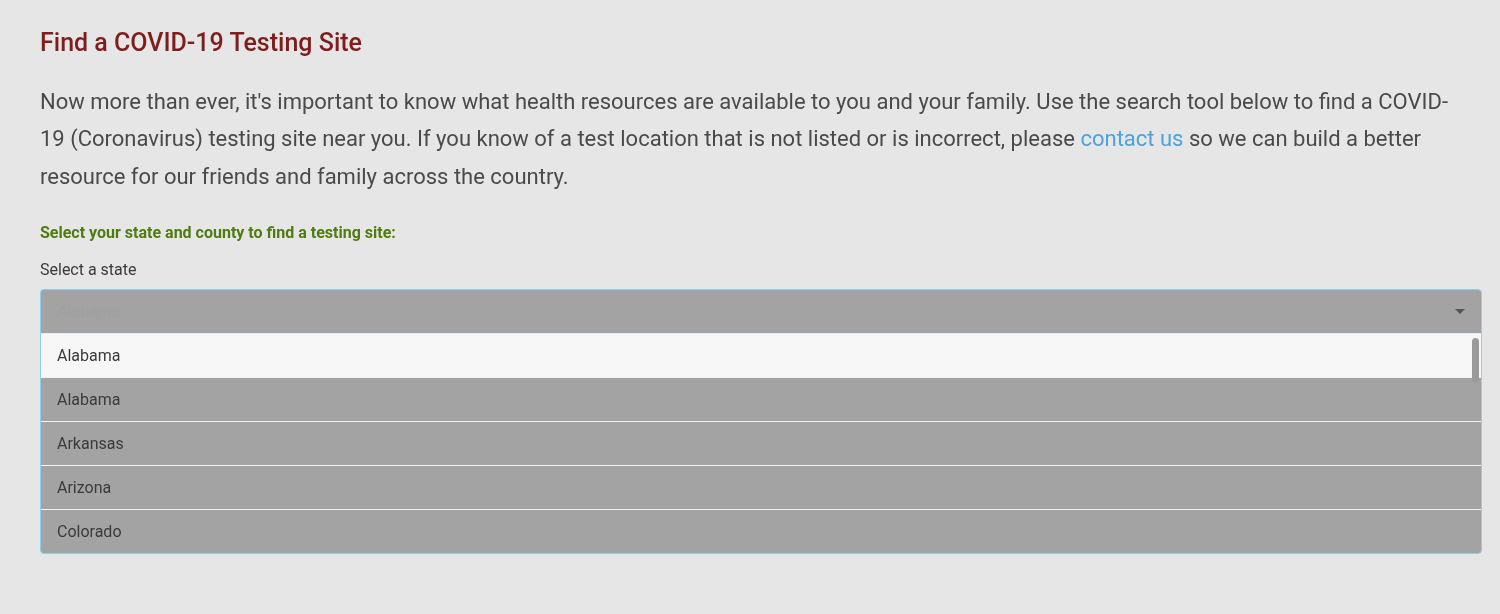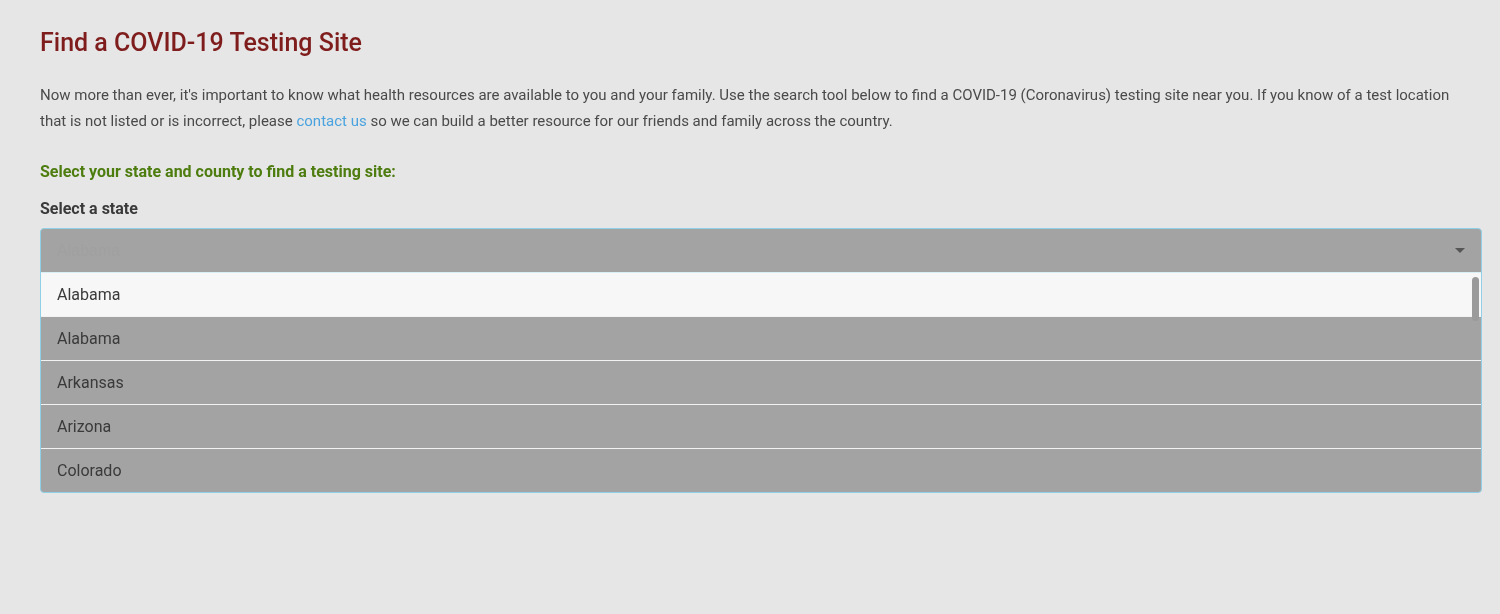--- a/index.html
+++ b/index.html
@@ -15,42 +15,42 @@
       padding: 28px 40px;
       color: #333;
     }
     .page-title {
       font-size: 25px;
       font-weight: 500;
       color: #7f1d1d;
       margin-bottom: 26px;
     }
     .intro-text {
-      font-size: 15px;
+      font-size: 22px;
       line-height: 1.7;
       color: #4a4a4a;
       margin-bottom: 28px;
       max-width: 1420px;
     }
     .contact-link {
       color: #4aa3df;
       text-decoration: none;
       cursor: pointer;
     }
     .select-prompt {
       font-size: 16px;
       font-weight: 700;
       color: #4d7c0f;
       margin-bottom: 18px;
     }
     .select-label {
       font-size: 16px;
       color: #3a3a3a;
       margin-bottom: 10px;
-      font-weight: 700;
+      font-weight: 400;
     }
     .dropdown-container {
       position: relative;
       width: 1442px;
       border: 1px solid #8fd0e6;
       border-radius: 4px;
       background: #a3a3a3;
     }
     .dropdown-input-wrap {
       display: flex;

